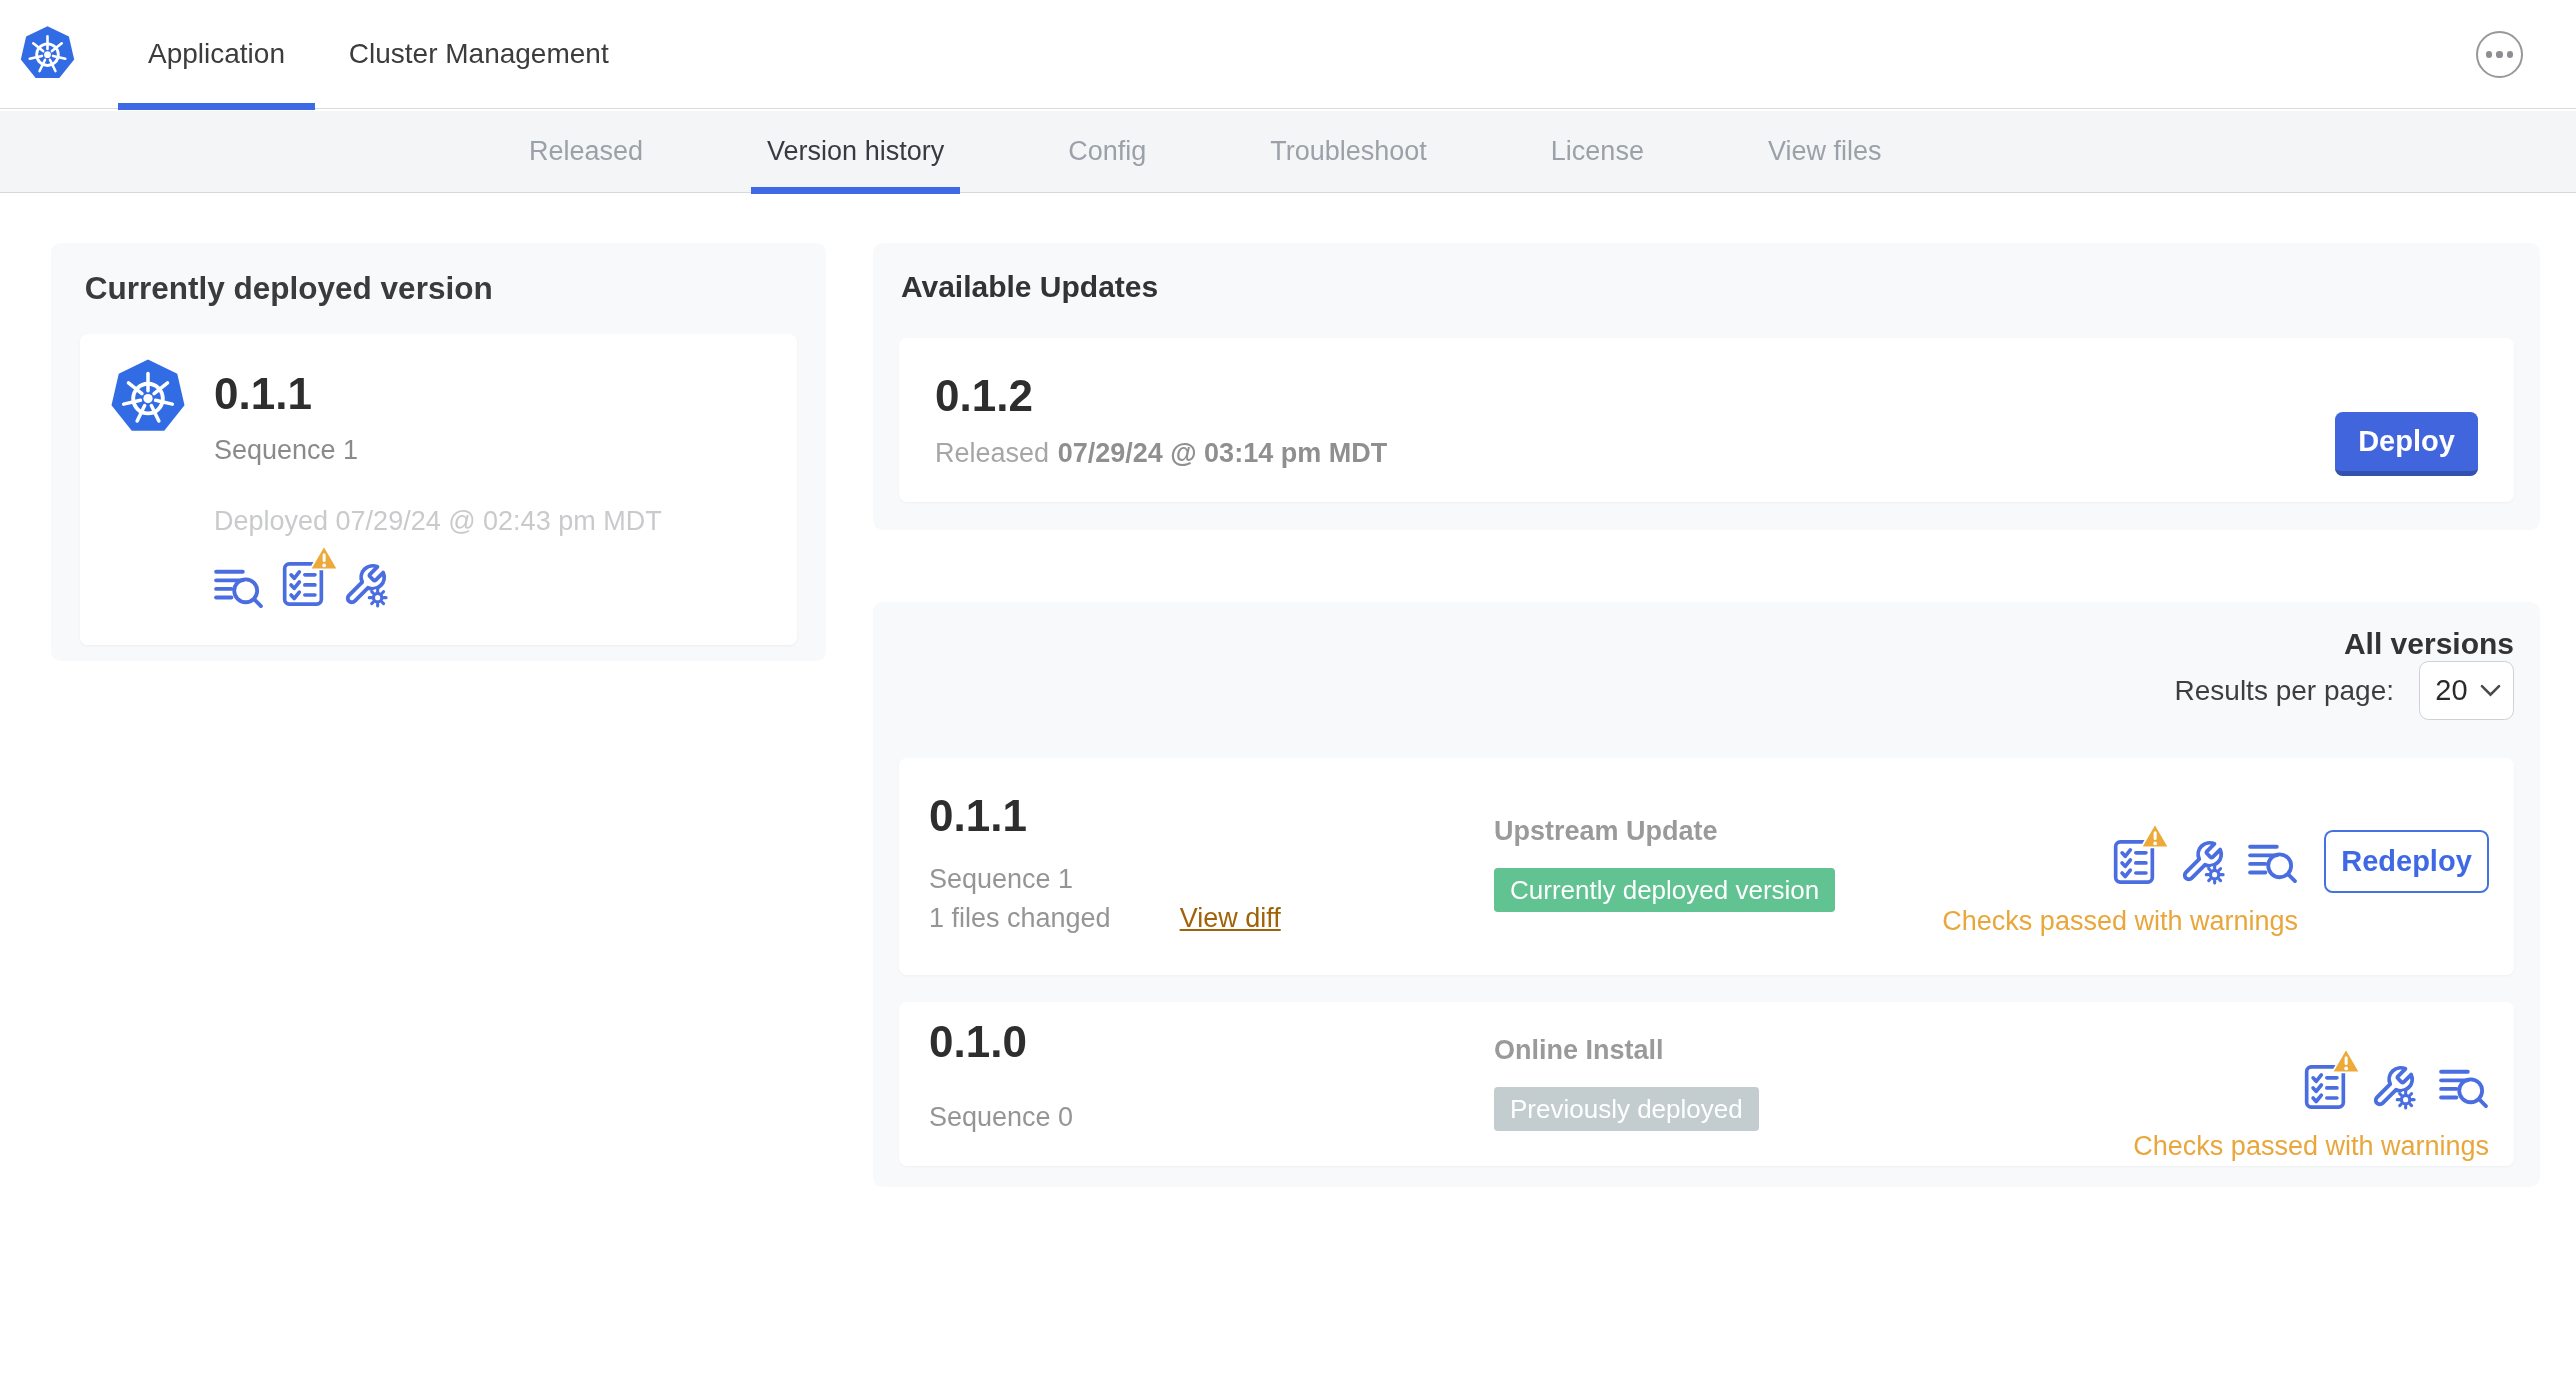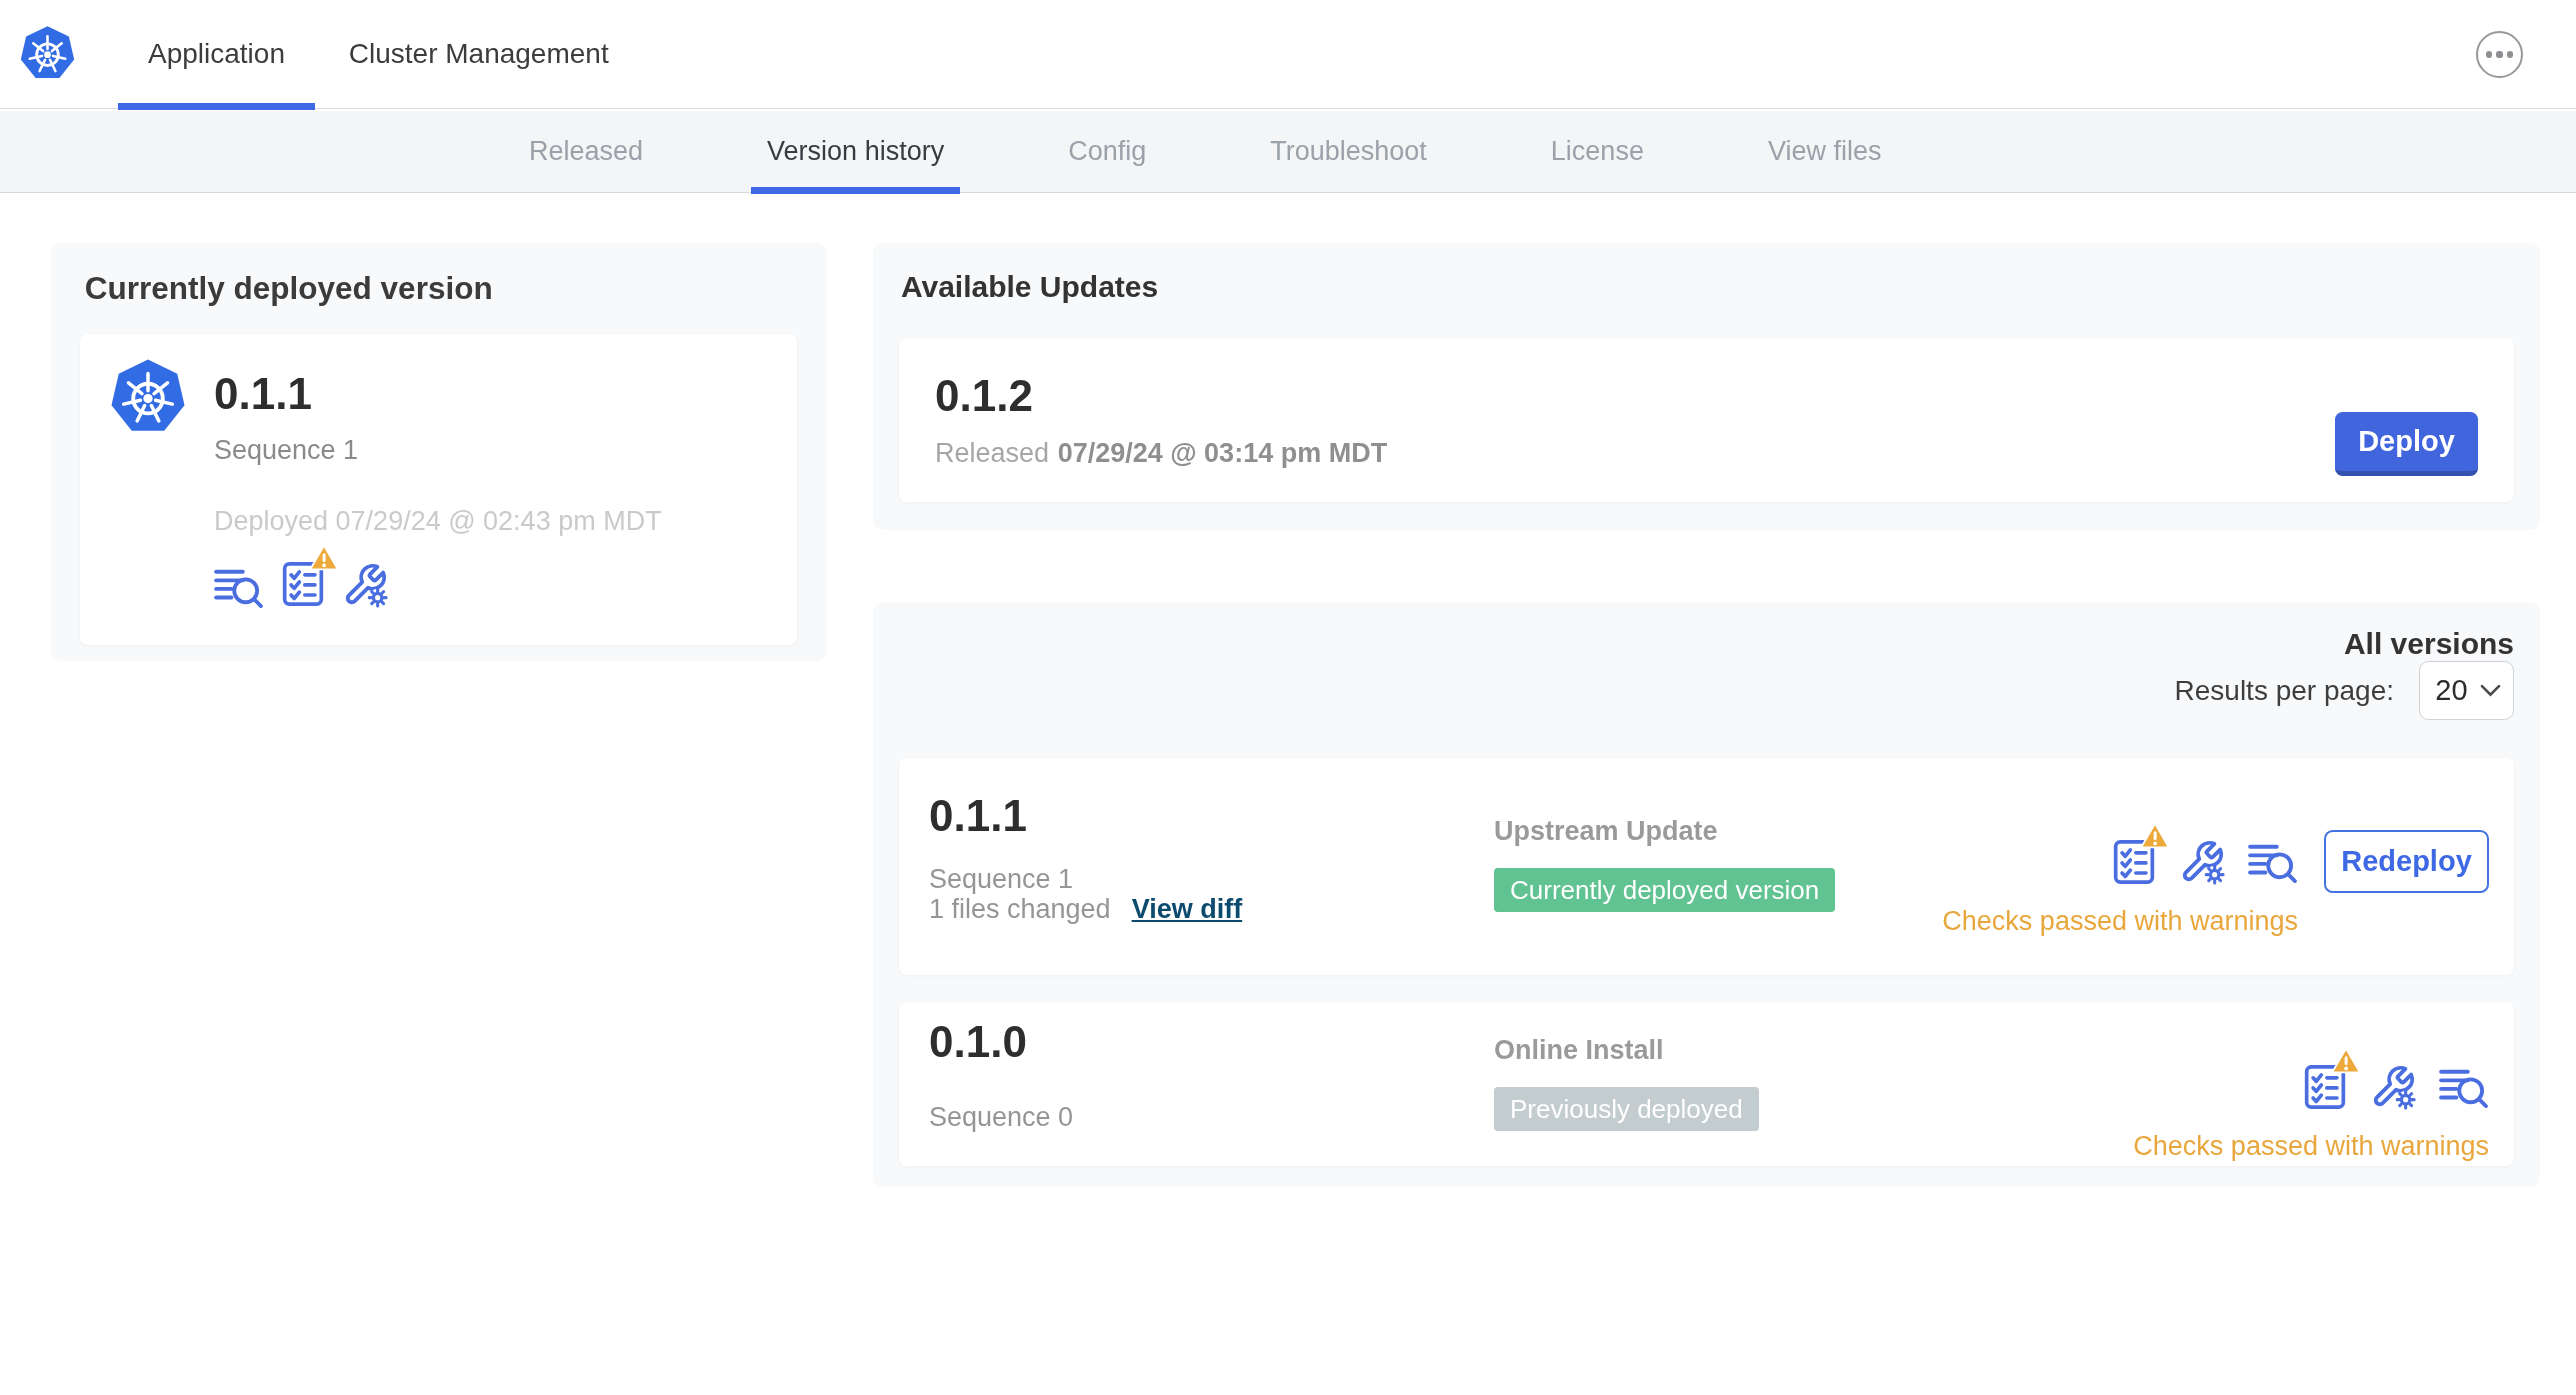--- a/index.html
+++ b/index.html
@@ -72,22 +72,22 @@
 
   .version-list { margin-top:38px; display:flex; flex-direction:column; gap:27px; }
   .version-item { position:relative; background:#fff; border-radius:7.6px; height:217px;
                   box-shadow:0 1px 2.9px rgba(0,0,0,.04); }
   .version-item.short { height:164px; }
 
   .vi-version { position:absolute; left:30px; top:36px; font-size:44px; font-weight:700; color:#2e2e2e; line-height:1; }
   .short .vi-version { top:18px; }
   .vi-seq { position:absolute; left:30px; top:108px; font-size:27px; color:#959595; line-height:1; }
   .short .vi-seq { top:102px; }
-  .vi-files { position:absolute; left:30px; top:135px; display:flex; gap:21px; font-size:27px; color:#959595; line-height:1.2; }
-  .view-diff { color:#0c4a6e; font-weight:700; text-decoration:underline; cursor:pointer; }
+  .vi-files { position:absolute; left:30px; top:144px; display:flex; gap:21px; font-size:27px; color:#959595; line-height:1.2; }
+  .view-diff { color:#a16207; font-weight:400; text-decoration:underline; cursor:pointer;margin-left:48px; }
 
   .vi-source { position:absolute; left:595px; top:60px; font-size:27px; font-weight:600; color:#9a9a9a; line-height:1; }
   .short .vi-source { top:35px; }
   .vi-badge { position:absolute; left:595px; top:110px; display:inline-block; padding:7.6px 16px;
               border-radius:3.8px; color:#fff; font-size:26px; font-weight:500; line-height:1.1; white-space:nowrap; }
   .short .vi-badge { top:85px; }
   .badge-green { background:#61c292; }
   .badge-gray  { background:#c3cdd0; }
 
   .vi-right { position:absolute; right:25px; top:72px; display:flex; align-items:flex-start; gap:26px; }

